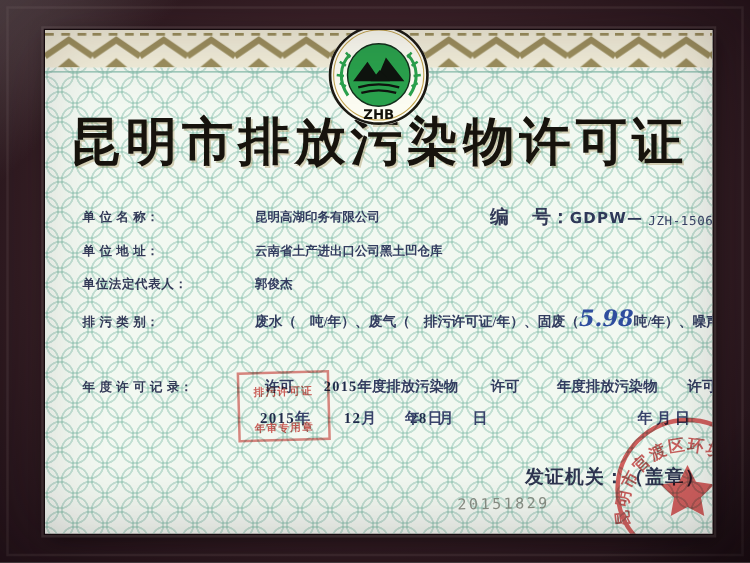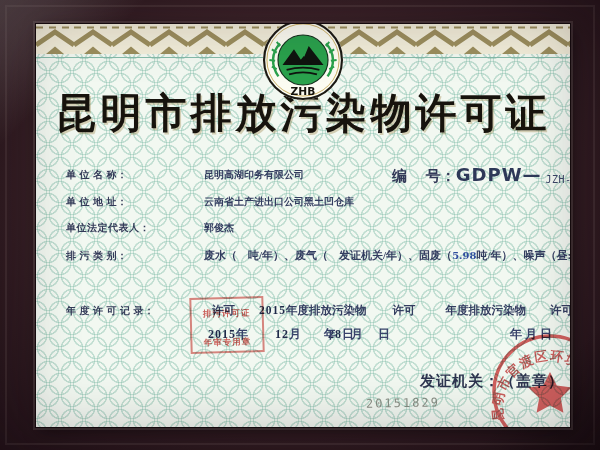--- a/index.html
+++ b/index.html
@@ -21,23 +21,23 @@
   .title{position:absolute;top:62px;left:0;right:0;text-align:center;z-index:4;
     font-family:"DejaVu Sans","Liberation Sans",sans-serif;font-weight:900;font-size:41px;
     letter-spacing:4px;color:#17130d;text-shadow:1.5px 1.5px 0 rgba(140,110,40,.30);white-space:nowrap;}
   .row{position:absolute;left:10px;right:4px;white-space:nowrap;z-index:4;}
   .lab{display:inline-block;width:138px;font-size:10px;font-weight:600;color:#333a58;letter-spacing:.5px;margin-left:20px;}
   .val{font-size:10px;color:#333d60;font-weight:600;}
   .r1{top:140px;} .r2{top:167px;} .r3{top:193px;} .r4{top:221px;} .r5{top:248px;} .r6{top:276px;}
   .r4 .val{font-size:11px;}
   .no-group{position:absolute;left:346px;top:0;}
   .no-lab{font-size:15px;font-weight:600;color:#333a58;text-align:center;}
-  .no-val{font-size:18px;font-weight:700;letter-spacing:1px;color:#2e3858;font-family:"DejaVu Sans",sans-serif;}
+  .no-val{font-size:12px;font-weight:700;letter-spacing:1px;color:#2e3858;font-family:"DejaVu Sans",sans-serif;}
   .no-suffix{font-size:10px;color:#3a4468;font-family:"DejaVu Sans Mono",monospace;vertical-align:-2px;letter-spacing:.5px;}
-  .hand{font-size:10px;color:#2f4d9e;font-weight:700;font-family:"DejaVu Serif",serif;}
+  .hand{font-size:18px;color:#2f4d9e;font-style:italic;font-weight:700;font-family:"DejaVu Serif",serif;}
   .r6 .lab{width:146px;font-family:Liberation Serif, serif;}
   .rec{font-size:11.5px;color:#333d60;font-weight:600;}
   .rec .gap2{margin-left:26px;} .rec .gap3{margin-left:24px;}
   .stamped{font-weight:800;color:#1f2a4a;letter-spacing:1px;margin-left:24px;}
   .blankslot{display:inline-block;width:30px;}
   .dates{position:absolute;left:0;right:0;top:302px;z-index:4;font-size:12px;color:#38426a;font-weight:600;white-space:nowrap;}
   .dates .g1{position:absolute;left:148px;text-align:center;} .dates .g2{position:absolute;left:288px;} .dates .g3{position:absolute;left:474px;}
   .issuer{position:absolute;left:384px;top:348px;font-size:15px;color:#2e3550;font-weight:700;letter-spacing:1px;z-index:4;}
   .serial{position:absolute;left:330px;top:372px;font-family:"DejaVu Sans Mono",monospace;font-size:12px;letter-spacing:2px;color:#7f857b;transform:rotate(-1deg);opacity:.9;z-index:4;}
   .rect-stamp{position:absolute;left:154px;top:273px;width:74px;height:56px;border:2px solid rgba(205,58,52,.60);
@@ -97,21 +97,21 @@
 
     <div class="row r2">
       <span class="lab">单 位 地  址：</span><span class="val">云南省土产进出口公司黑土凹仓库</span>
     </div>
 
     <div class="row r3">
       <span class="lab">单位法定代表人：</span><span class="val">郭俊杰</span>
     </div>
 
     <div class="row r4">
-      <span class="lab">排 污 类  别：</span><span class="val"><span>废水（　吨/年）、废气（　发证机关/年）、固废（</span><span class="hand">5.98</span><span>吨/年）、噪声（昼:60分贝、夜:50分贝）</span></span>
+      <span class="lab">排 污 类  别：</span><span class="val"><span>废水（　吨/年）、废气（　排污许可证/年）、固废（</span><span class="hand">5.98</span><span>吨/年）、噪声（昼:60分贝、夜:50分贝）</span></span>
     </div>
 
 
     <div class="row r6">
       <span class="lab">年 度 许 可 记 录：</span><span class="rec"><span>许可</span><span class="stamped">2015</span><span>年度排放污染物</span><span class="gap2">许可</span><span class="blankslot"></span><span>年度排放污染物</span><span class="gap3">许可</span><span class="blankslot"></span><span>年度排放污染物</span></span>
     </div>
 
     <div class="dates">
       <span class="g1"><span class="stamped">2015</span><span>年</span> <span class="stamped">12</span><span>月</span> <span class="stamped">28</span><span>日</span></span>
       <span class="g2">年　 月　 日</span>

